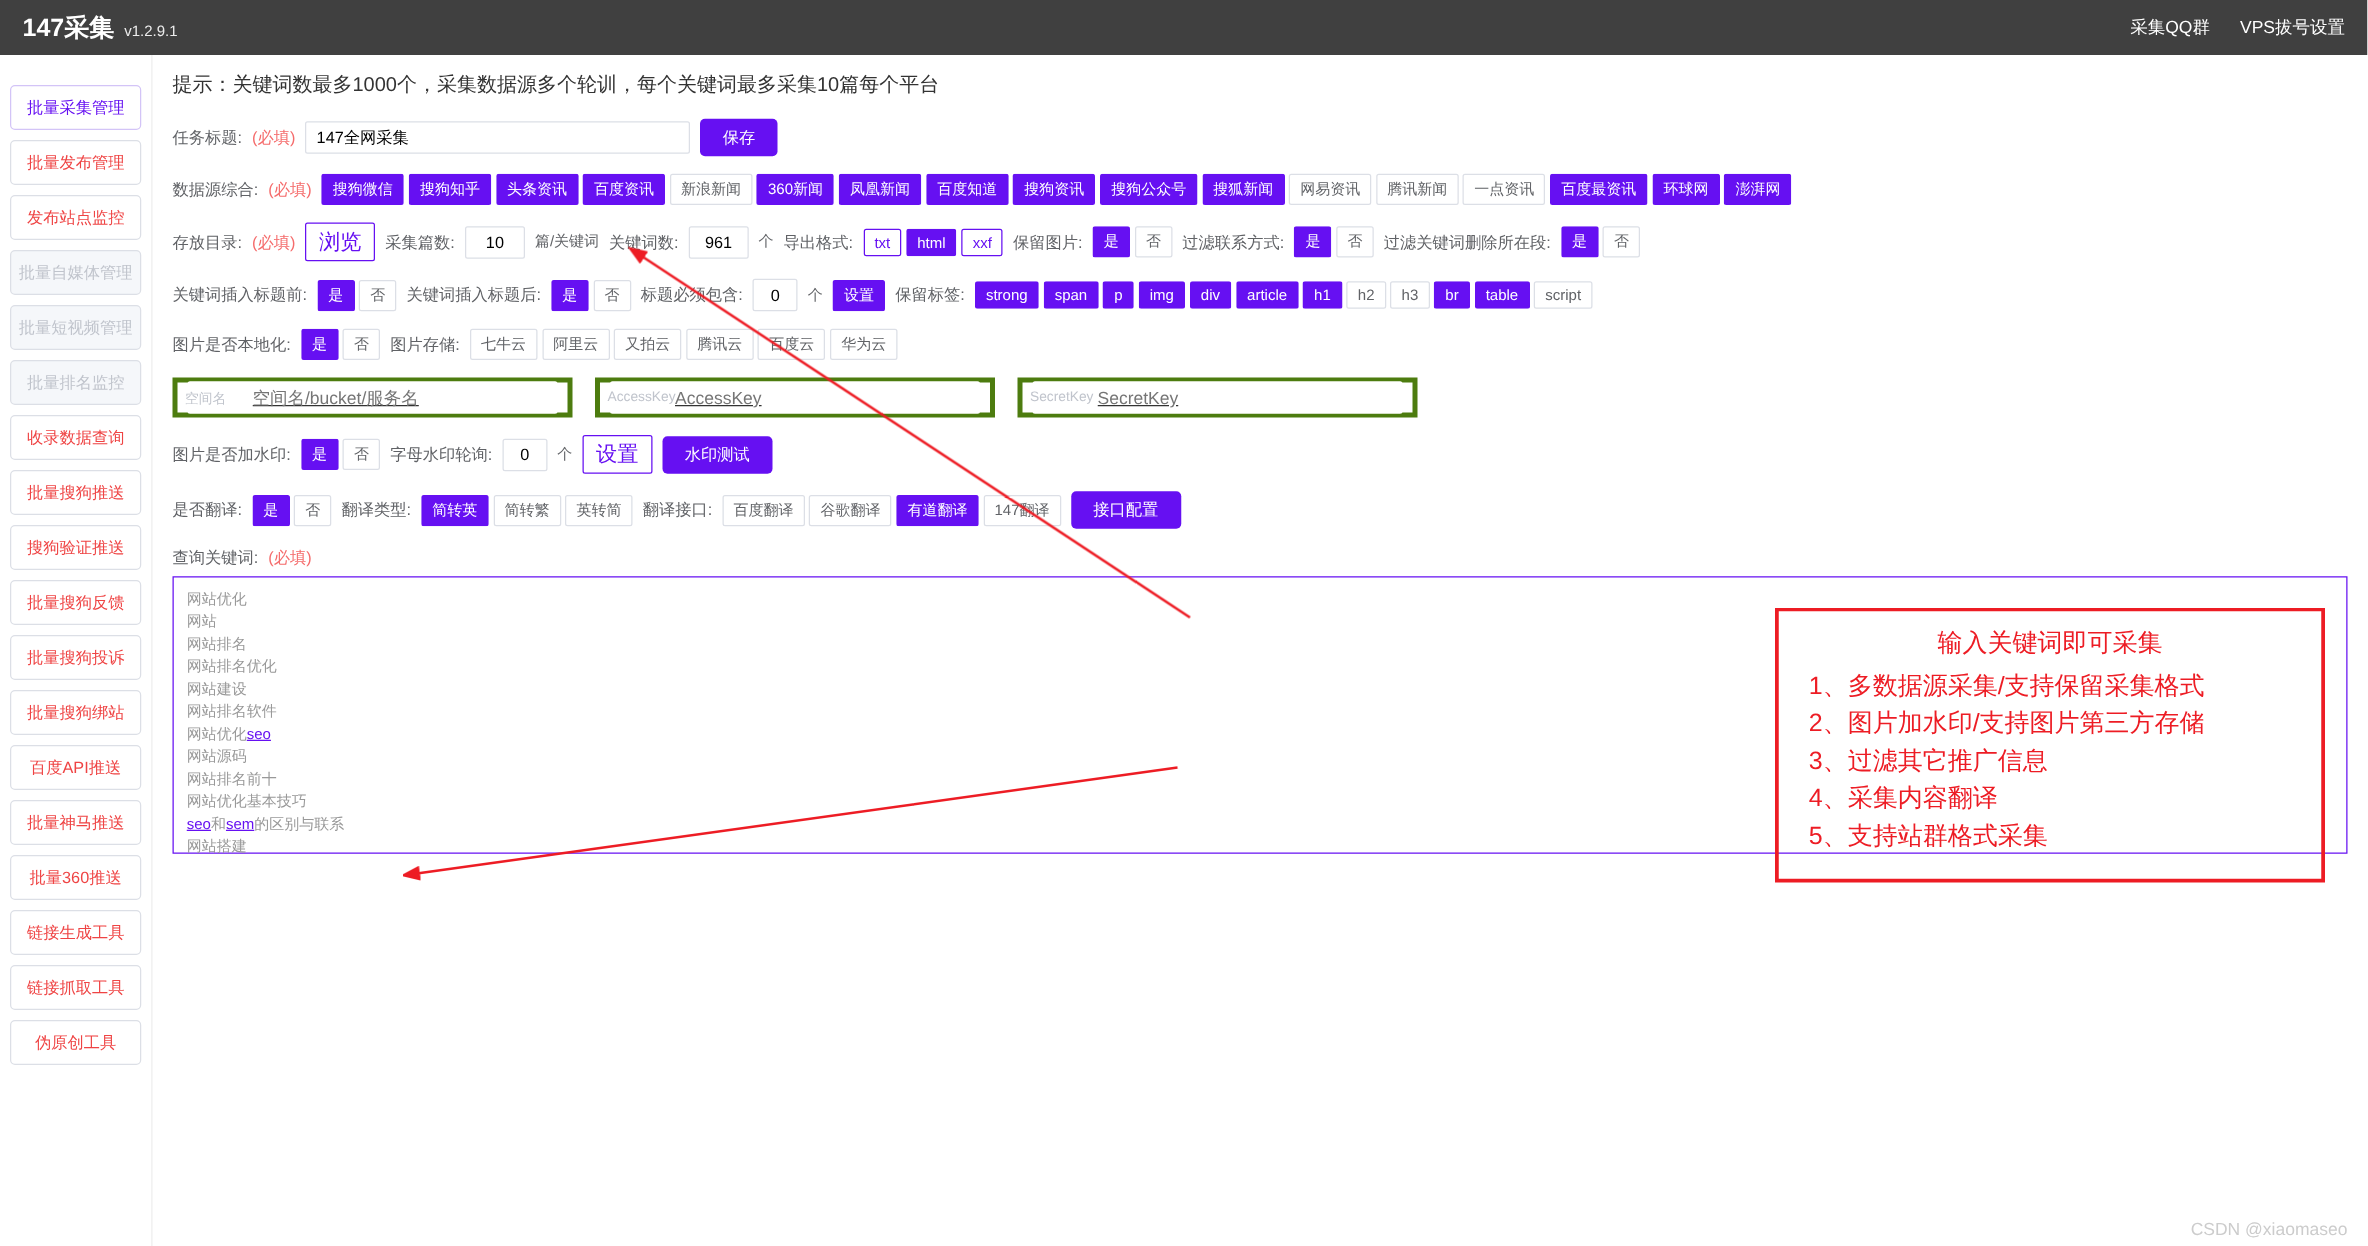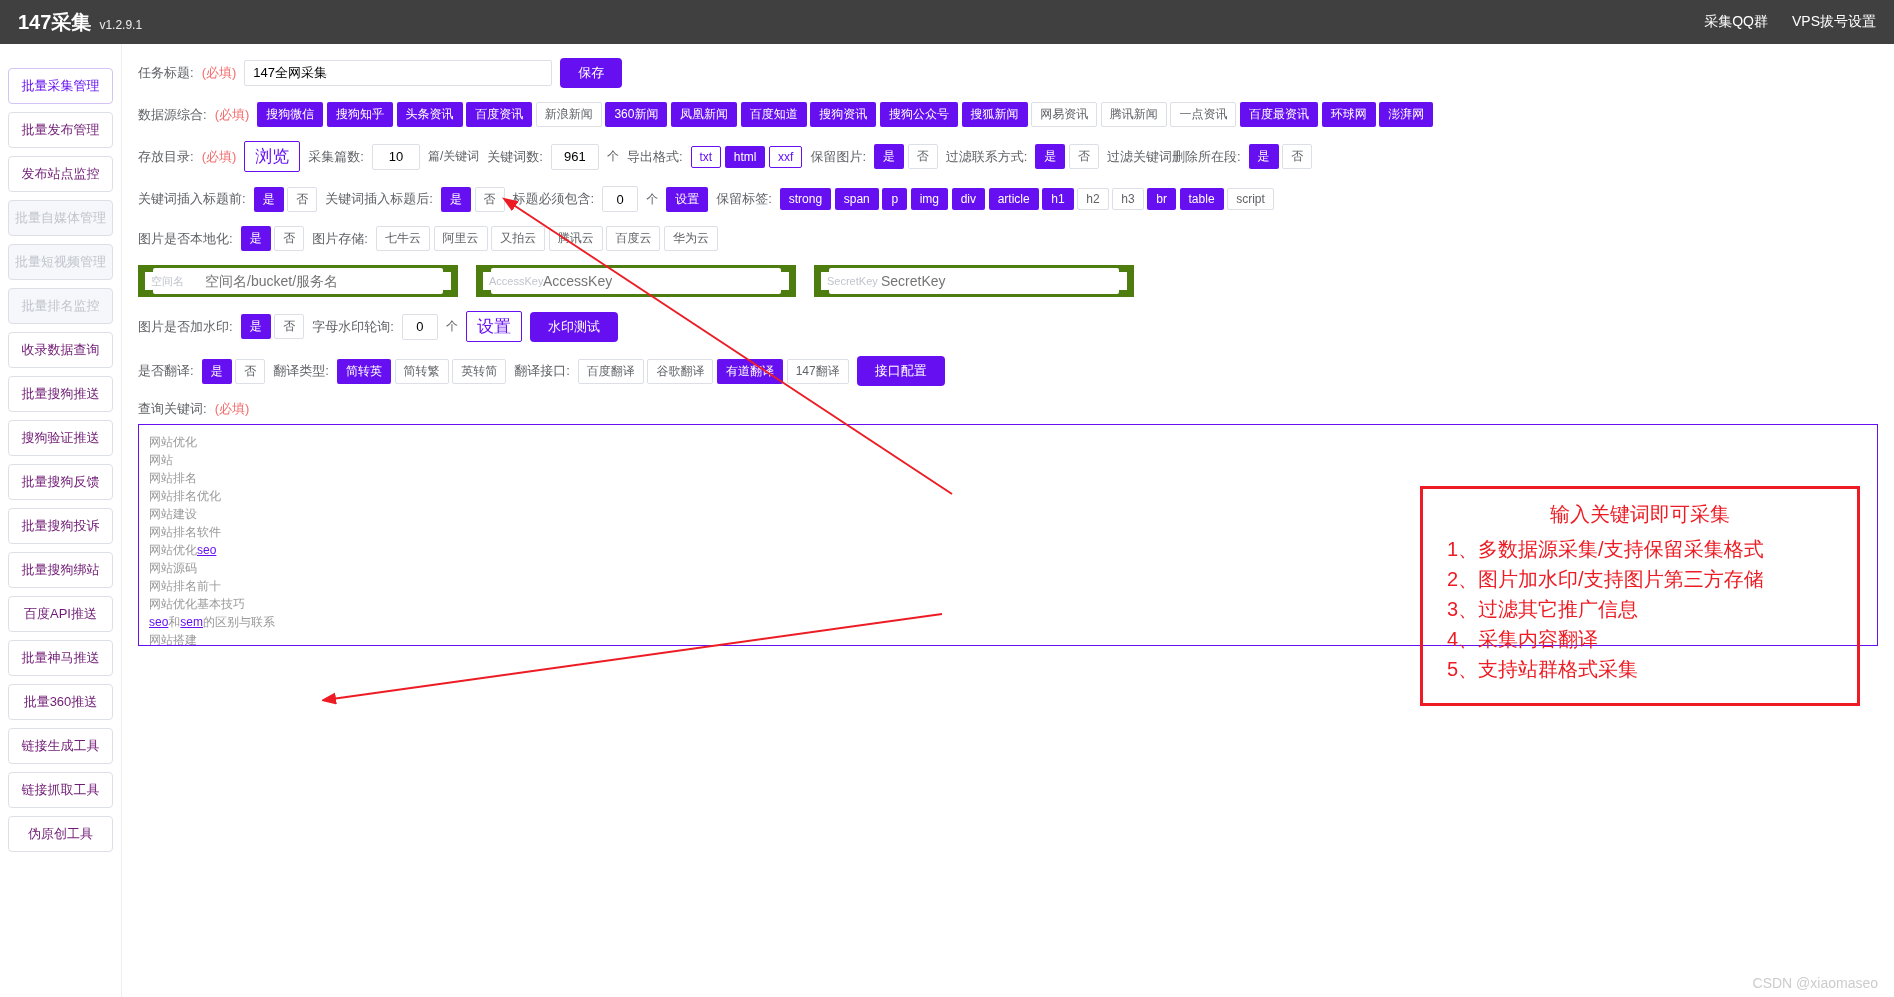--- a/index.html
+++ b/index.html
@@ -5,39 +5,39 @@
 * { box-sizing: border-box; margin: 0; padding: 0; }
 body { font-family: "Microsoft YaHei", Arial, sans-serif; font-size: 13px; color: #333; background: #fff; }
 .header { background: #404040; color: #fff; height: 44px; display: flex; align-items: center; padding: 0 18px; justify-content: space-between; }
 .header-left { display: flex; align-items: baseline; gap: 8px; }
 .logo { font-size: 20px; font-weight: bold; }
 .version { font-size: 12px; opacity: 0.9; }
 .header-right { display: flex; gap: 24px; font-size: 14px; }
 .header-right span { cursor: pointer; }
 .container { display: flex; height: calc(100vh - 44px); }
 .sidebar { width: 122px; padding: 24px 8px; border-right: 1px solid #eee; display: flex; flex-direction: column; gap: 8px; overflow-y: auto; }
-.sidebar-item { border: 1px solid #dcdfe6; border-radius: 4px; padding: 8px 0; text-align: center; font-size: 13px; color: #701a75; background: #fff; cursor: pointer; }
+.sidebar-item { border: 1px solid #dcdfe6; border-radius: 4px; padding: 8px 0; text-align: center; font-size: 13px; color: #ef4444; background: #fff; cursor: pointer; }
 .sidebar-item.active { color: #6610f2; border-color: #d3c4f7; }
 .sidebar-item.disabled { color: #c0c4cc; background: #f5f7fa; cursor: not-allowed; }
 .main { flex: 1; padding: 14px 16px; overflow: auto; position: relative; }
 .hint { font-size: 16px; color: #333; margin-bottom: 16px; }
 .row { display: flex; align-items: center; gap: 8px; margin-bottom: 14px; flex-wrap: wrap; }
 .label { color: #606266; font-size: 13px; white-space: nowrap; }
 .required { color: #f56c6c; font-size: 13px; }
 input[type="text"] { border: 1px solid #dcdfe6; border-radius: 2px; padding: 4px 8px; font-size: 13px; height: 26px; }
 .title-input { width: 308px; }
 .num-input { width: 48px; text-align: center; }
 .btn-primary { background: #6610f2; color: #fff; border: none; border-radius: 4px; padding: 6px 18px; font-size: 13px; cursor: pointer; }
 .btn-outline { border: 1px solid #6610f2; color: #6610f2; background: #fff; border-radius: 2px; padding: 3px 10px; font-size: 17px; cursor: pointer; }
 .tag { display: inline-block; padding: 3px 8px; font-size: 12px; border-radius: 2px; cursor: pointer; border: 1px solid transparent; }
 .tag.on { background: #6610f2; color: #fff; }
 .tag.off { border: 1px solid #dcdfe6; color: #606266; background: #fff; }
 .tag.off2 { border: 1px solid #6610f2; color: #6610f2; background: #fff; }
 .storage-row { display: flex; gap: 18px; margin-bottom: 14px; }
-.storage-input { position: relative; width: 320px; border: 7px solid #4d7c0f; height: 32px; display: flex; align-items: center; padding: 0 8px; }
+.storage-input { position: relative; width: 320px; border: 4px solid #4d7c0f; height: 32px; display: flex; align-items: center; padding: 0 8px; text-decoration: underline; }
 .storage-prefix { position: absolute; left: 6px; font-size: 11px; color: #c0c4cc; }
 .storage-input input { border: none; outline: none; flex: 1; padding-left: 52px; font-size: 14px; color: #999; }
 .query-label-row { margin-bottom: 6px; }
 .textarea-wrap { border: 1px solid #6610f2; padding: 8px 10px; height: 222px; overflow: auto; position: relative; }
 .kw-line { color: #999; font-size: 12px; line-height: 1.5; }
 .kw-line .seo-link { color: #6610f2; text-decoration: underline; text-align: right; }
 .annotation-box { position: absolute; right: 34px; top: 442px; width: 440px; height: 220px; border: 3px solid #ed1c24; padding: 12px 24px; pointer-events: none; }
 .annotation-title { color: #ed1c24; font-size: 20px; text-align: center; margin-bottom: 6px; }
 .annotation-line { color: #ed1c24; font-size: 20px; line-height: 1.5; }
 .arrow { position: absolute; pointer-events: none; }
@@ -74,20 +74,21 @@
       <div class="sidebar-item">批量搜狗绑站</div>
       <div class="sidebar-item">百度API推送</div>
       <div class="sidebar-item">批量神马推送</div>
       <div class="sidebar-item">批量360推送</div>
       <div class="sidebar-item">链接生成工具</div>
       <div class="sidebar-item">链接抓取工具</div>
       <div class="sidebar-item">伪原创工具</div>
     </div>
 
   <div class="main">
+    <div class="hint">提示：关键词数最多1000个，采集数据源多个轮训，每个关键词最多采集10篇每个平台</div>
 
     <div class="row">
       <span class="label">任务标题:</span>
       <span class="required">(必填)</span>
       <input type="text" class="title-input" value="147全网采集" style="">
       <button class="btn-primary">保存</button>
     </div>
 
     <div class="row">
       <span class="label">数据源综合:</span>

